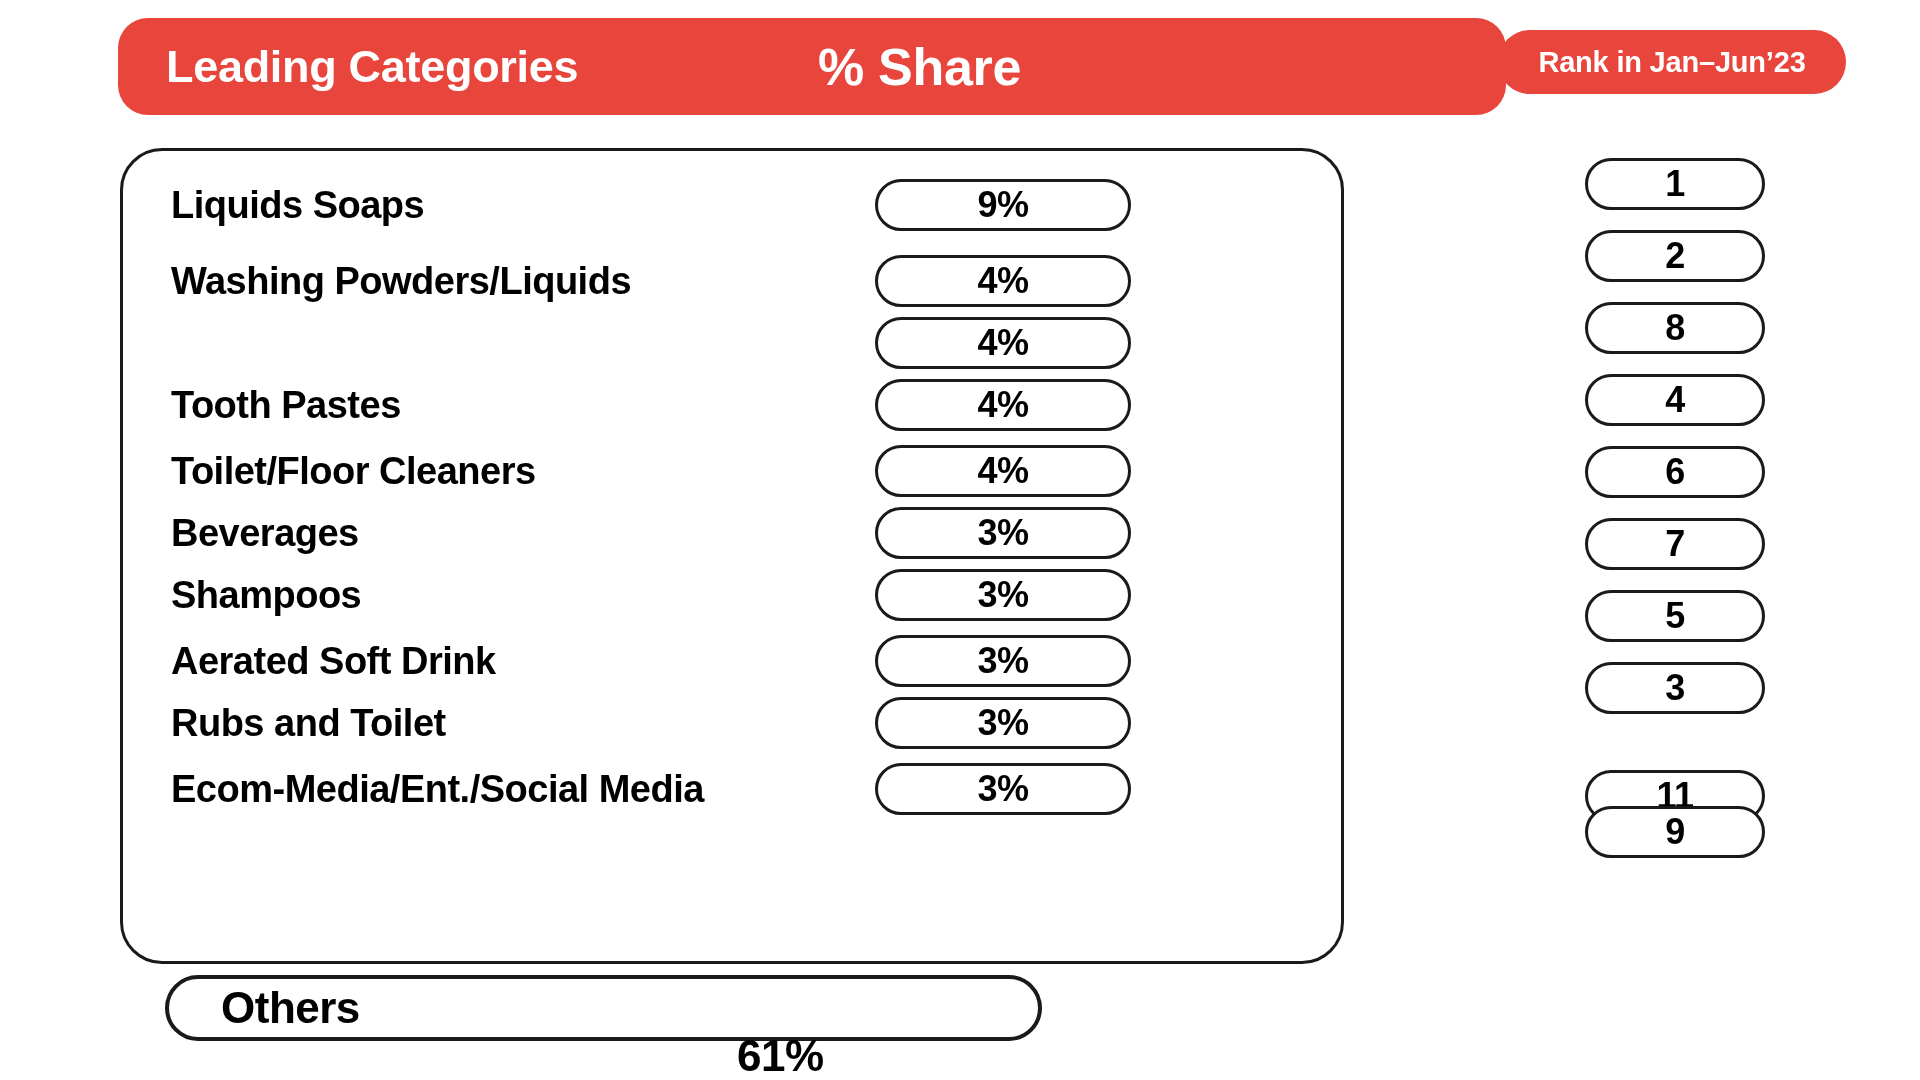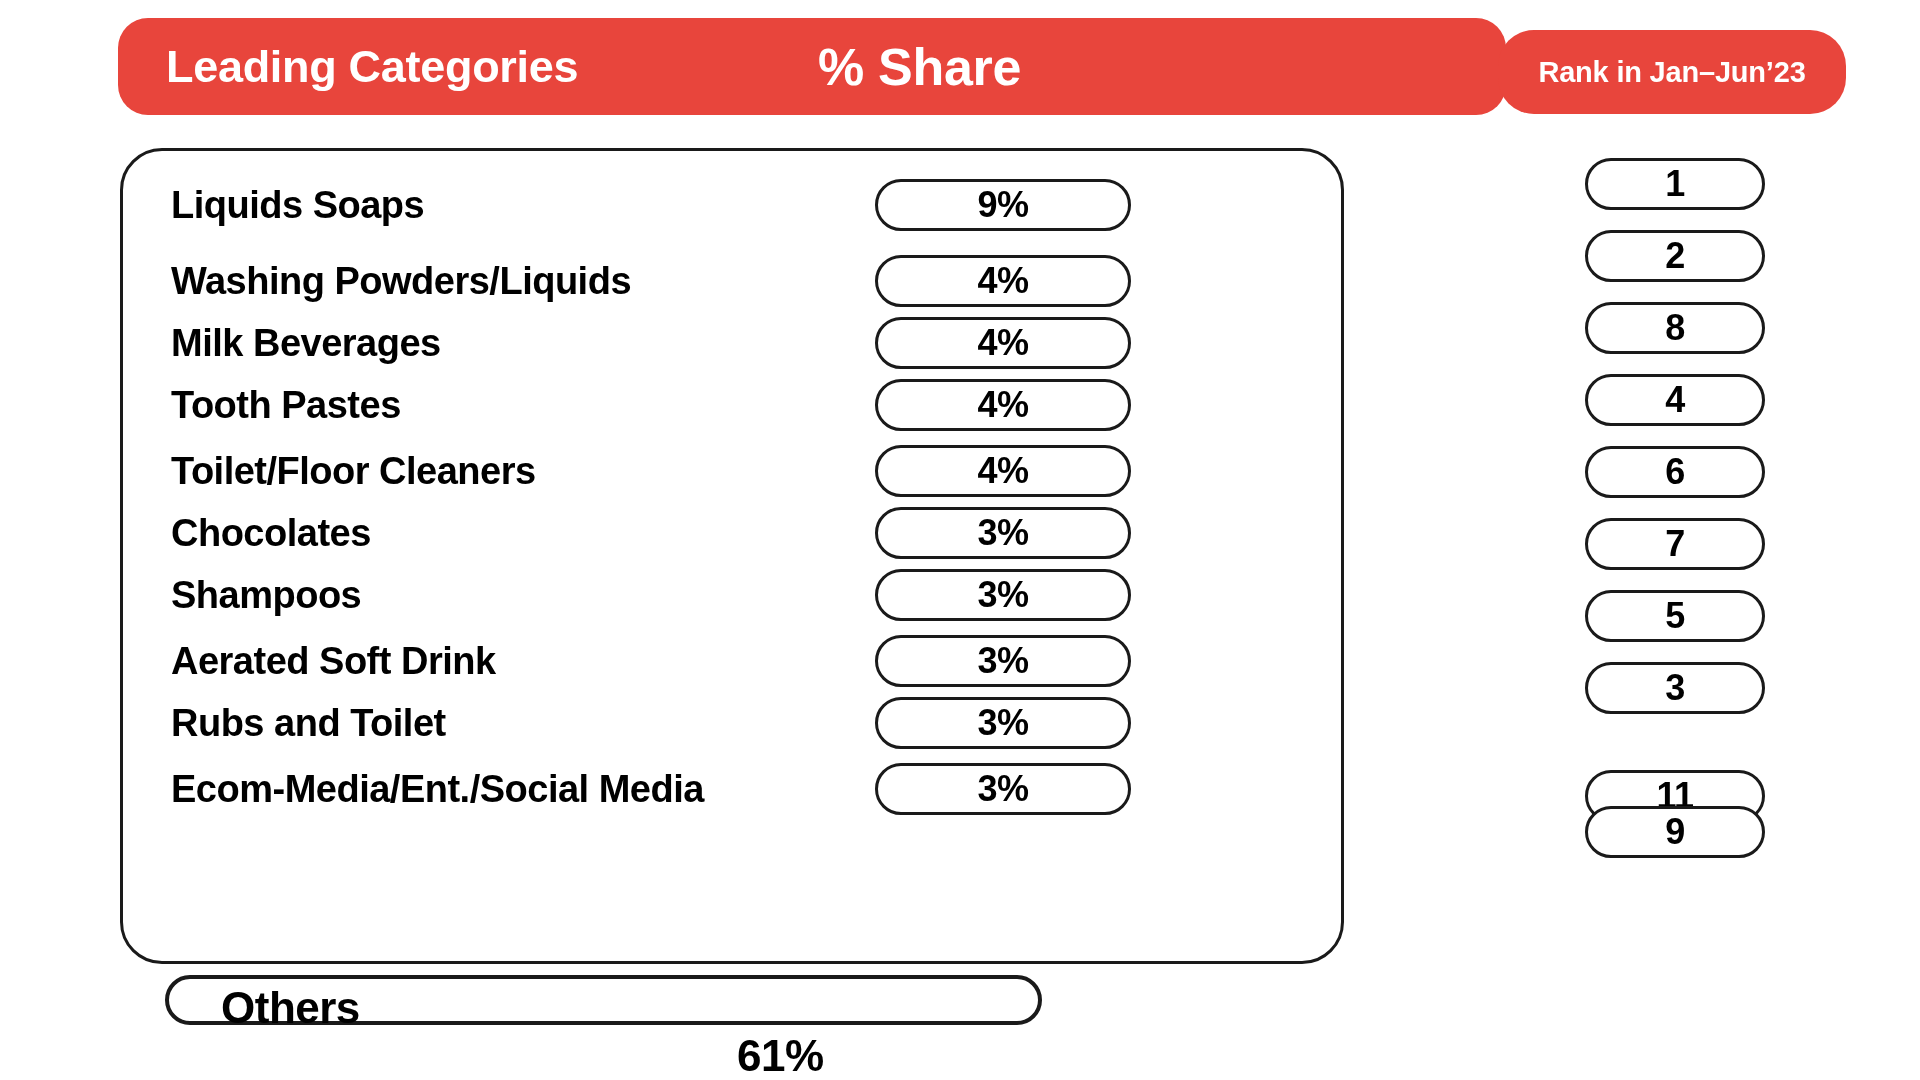--- a/index.html
+++ b/index.html
@@ -47,21 +47,21 @@
     letter-spacing: -0.3px;
     white-space: nowrap;
   }
 
   
   .rank-header {
     position: absolute;
     left: 1498px;
     top: 30px;
     width: 348px;
-    height: 84px;
+    height: 64px;
     background: #E8453C;
     border-radius: 36px;
     display: flex;
     align-items: center;
     justify-content: center;
     box-sizing: border-box;
   }
   .rank-header-label {
     color: #ffffff;
     font-size: 29px;
@@ -129,21 +129,21 @@
     letter-spacing: -0.5px;
     line-height: 1;
   }
 
   
   .others-pill {
     position: absolute;
     left: 165px;
     top: 975px;
     width: 877px;
-    height: 50px;
+    height: 66px;
     border: 4px solid #1a1a1a;
     border-radius: 33px;
     box-sizing: border-box;
     background: #ffffff;
   }
   .others-label {
     position: absolute;
     left: 52px;
     top: 0;
     height: 58px;
@@ -214,39 +214,38 @@
           <span class="row-pill-value">9%</span>
         </div>
       </div>
       <div class="row" style="top: 104px;">
         <span class="row-label">Washing Powders/Liquids</span>
         <div class="row-pill">
           <span class="row-pill-value">4%</span>
         </div>
       </div>
       <div class="row" style="top: 166px;">
-        <span class="row-label">Milk Beverages</span>
         <div class="row-pill">
           <span class="row-pill-value">4%</span>
         </div>
       </div>
       <div class="row" style="top: 228px;">
         <span class="row-label">Tooth Pastes</span>
         <div class="row-pill">
           <span class="row-pill-value">4%</span>
         </div>
       </div>
       <div class="row" style="top: 294px;">
         <span class="row-label">Toilet/Floor Cleaners</span>
         <div class="row-pill">
           <span class="row-pill-value">4%</span>
         </div>
       </div>
       <div class="row" style="top: 356px;">
-        <span class="row-label">Chocolates</span>
+        <span class="row-label">Beverages</span>
         <div class="row-pill">
           <span class="row-pill-value">3%</span>
         </div>
       </div>
       <div class="row" style="top: 418px;">
         <span class="row-label">Shampoos</span>
         <div class="row-pill">
           <span class="row-pill-value">3%</span>
         </div>
       </div>

